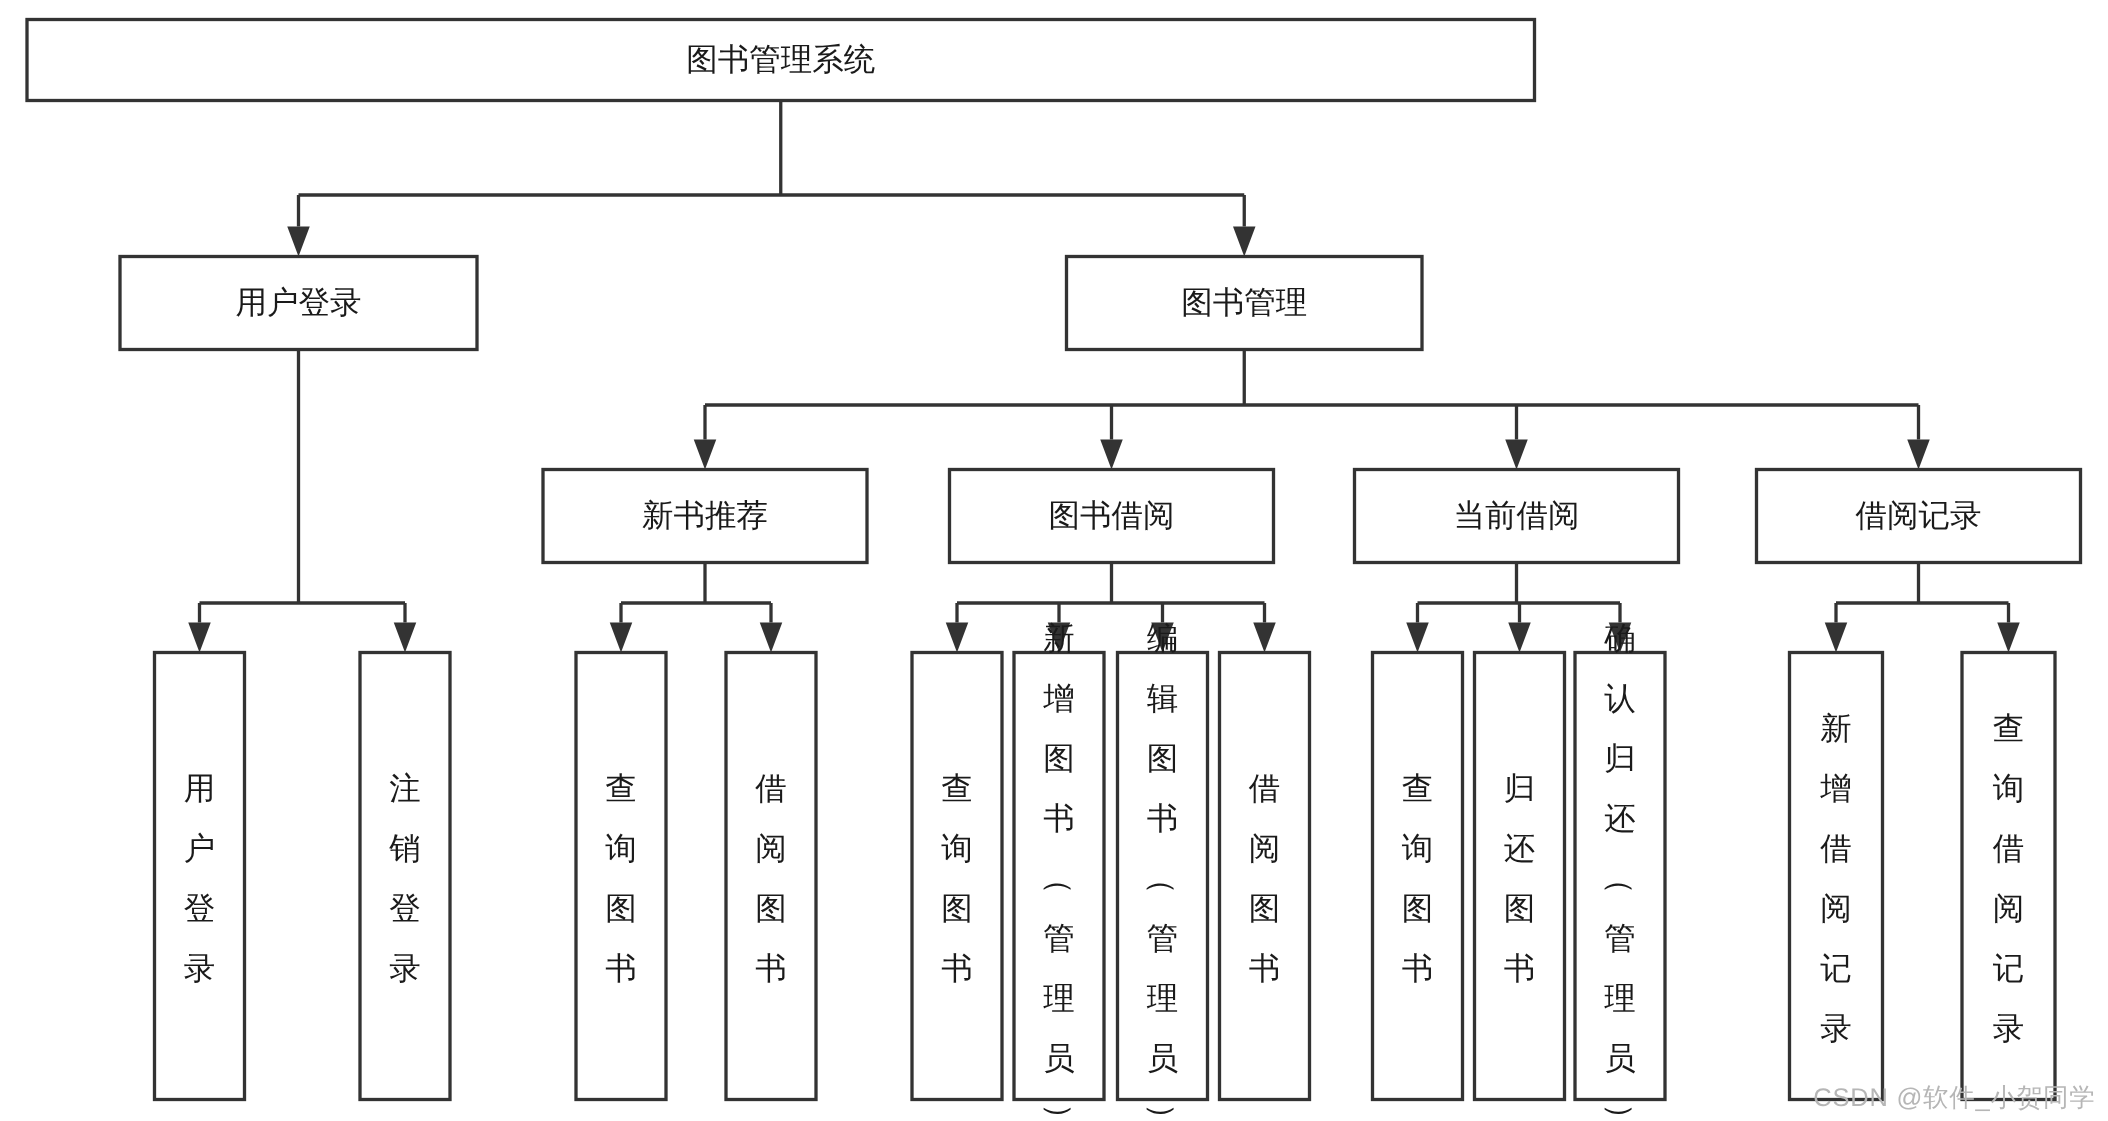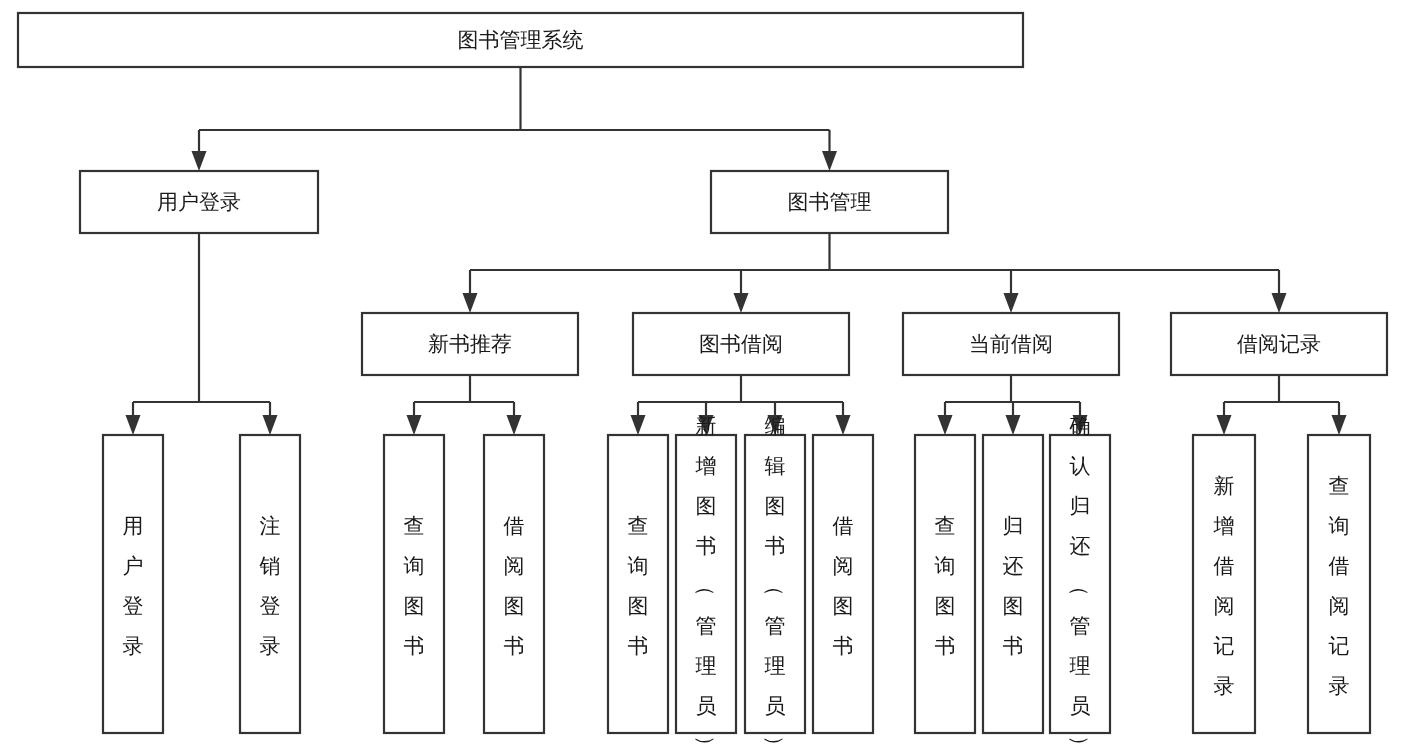--- a/index.html
+++ b/index.html
@@ -259,13 +259,14 @@
           <rect x="1308" y="435" width="62" height="298" class="node-box"></rect>
           <text x="1339" y="492.8" class="node-label-v">查</text>
           <text x="1339" y="532.8" class="node-label-v">询</text>
           <text x="1339" y="572.8" class="node-label-v">借</text>
           <text x="1339" y="612.8" class="node-label-v">阅</text>
           <text x="1339" y="652.8" class="node-label-v">记</text>
           <text x="1339" y="692.8" class="node-label-v">录</text>
         </g>
       </g>
   </svg>
+  <div class="watermark">CSDN @软件_小贺同学</div>
 </div>
 
 </body></html>

